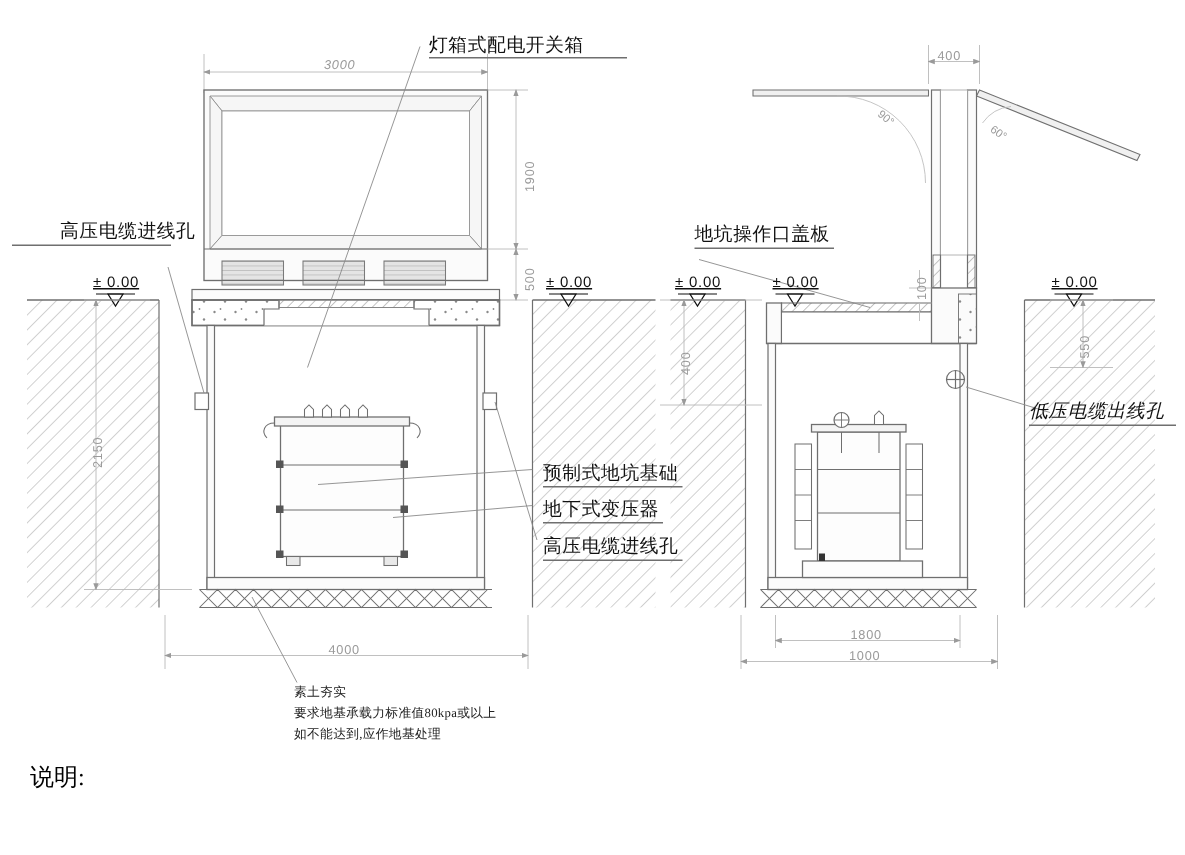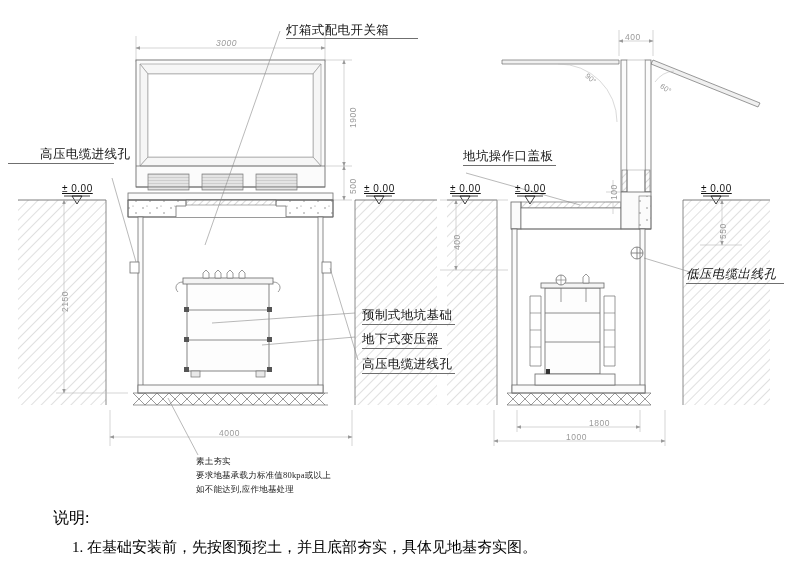--- a/index.html
+++ b/index.html
@@ -7,21 +7,21 @@
        font-family:"Liberation Serif","DejaVu Serif",serif;color:#1a1a1a;}
   #stage{position:relative;width:790px;height:570px;}
   svg#dwg{position:absolute;left:0;top:0;width:790px;height:570px;}
   .lbl{position:absolute;white-space:nowrap;font-family:"Liberation Serif","DejaVu Serif",serif;}
   .cn{font-size:12.5px;color:#111;letter-spacing:.4px;}
   .cn-sm{font-size:8.5px;color:#222;letter-spacing:.2px;}
   .dim{font-size:8.5px;color:#9a9a9a;font-family:"Liberation Sans","DejaVu Sans",sans-serif;letter-spacing:.5px;}
   .dim-v{transform-origin:left top;}
   .elev{font-size:10px;color:#111;font-family:"Liberation Sans","DejaVu Sans",sans-serif;letter-spacing:.5px;text-decoration:underline;}
   .ang{font-size:7.5px;color:#9a9a9a;font-family:"Liberation Sans","DejaVu Sans",sans-serif;}
-  .note-title{font-size:16px;color:#000;margin-left:33px;}
+  .note-title{font-size:16px;color:#000;}
   .note-item{font-size:15px;color:#000;}
 </style>
 </head>
 <body>
 
 <div id="stage">
 
   <svg id="dwg" viewBox="0 0 790 570">
     <defs>
       <pattern id="soilHatch" width="7" height="7" patternUnits="userSpaceOnUse" patternTransform="rotate(45)">
@@ -311,26 +311,25 @@
   <div class="lbl dim" style="left:216px;top:38px;font-style:italic;">3000</div>
   <div class="lbl dim dim-v" style="left:348px;top:128px;transform:rotate(-90deg);">1900</div>
   <div class="lbl dim dim-v" style="left:348px;top:194px;transform:rotate(-90deg);">500</div>
   <div class="lbl dim dim-v" style="left:60px;top:312px;transform:rotate(-90deg);">2150</div>
   <div class="lbl dim" style="left:219px;top:428px;">4000</div>
 
   <div class="lbl dim" style="left:625px;top:32px;">400</div>
   <div class="lbl dim dim-v" style="left:609px;top:200px;transform:rotate(-90deg);">100</div>
   <div class="lbl dim dim-v" style="left:452px;top:250px;transform:rotate(-90deg);">400</div>
   <div class="lbl dim dim-v" style="left:718px;top:239px;transform:rotate(-90deg);">550</div>
-  <div class="lbl dim" style="left:567px;top:418px;margin-left:22px;">1800</div>
+  <div class="lbl dim" style="left:567px;top:418px;">1800</div>
   <div class="lbl dim" style="left:566px;top:432px;">1000</div>
 
   <div class="lbl ang" style="left:585px;top:74px;transform:rotate(40deg);">90°</div>
   <div class="lbl ang" style="left:660px;top:84px;transform:rotate(35deg);">60°</div>
 
   <div class="lbl cn-sm" style="left:196px;top:456px;">素土夯实</div>
   <div class="lbl cn-sm" style="left:196px;top:470px;">要求地基承载力标准值80kpa或以上</div>
   <div class="lbl cn-sm" style="left:196px;top:484px;">如不能达到,应作地基处理</div>
 
   <div class="lbl note-title" style="left:20px;top:508px;">说明:</div>
-  <div class="lbl note-item" style="left:72px;top:538px;">1. 在基础安装前，先按图预挖土，并且底部夯实，具体见地基夯实图。</div>
 
 </div>
 
 </body></html>

